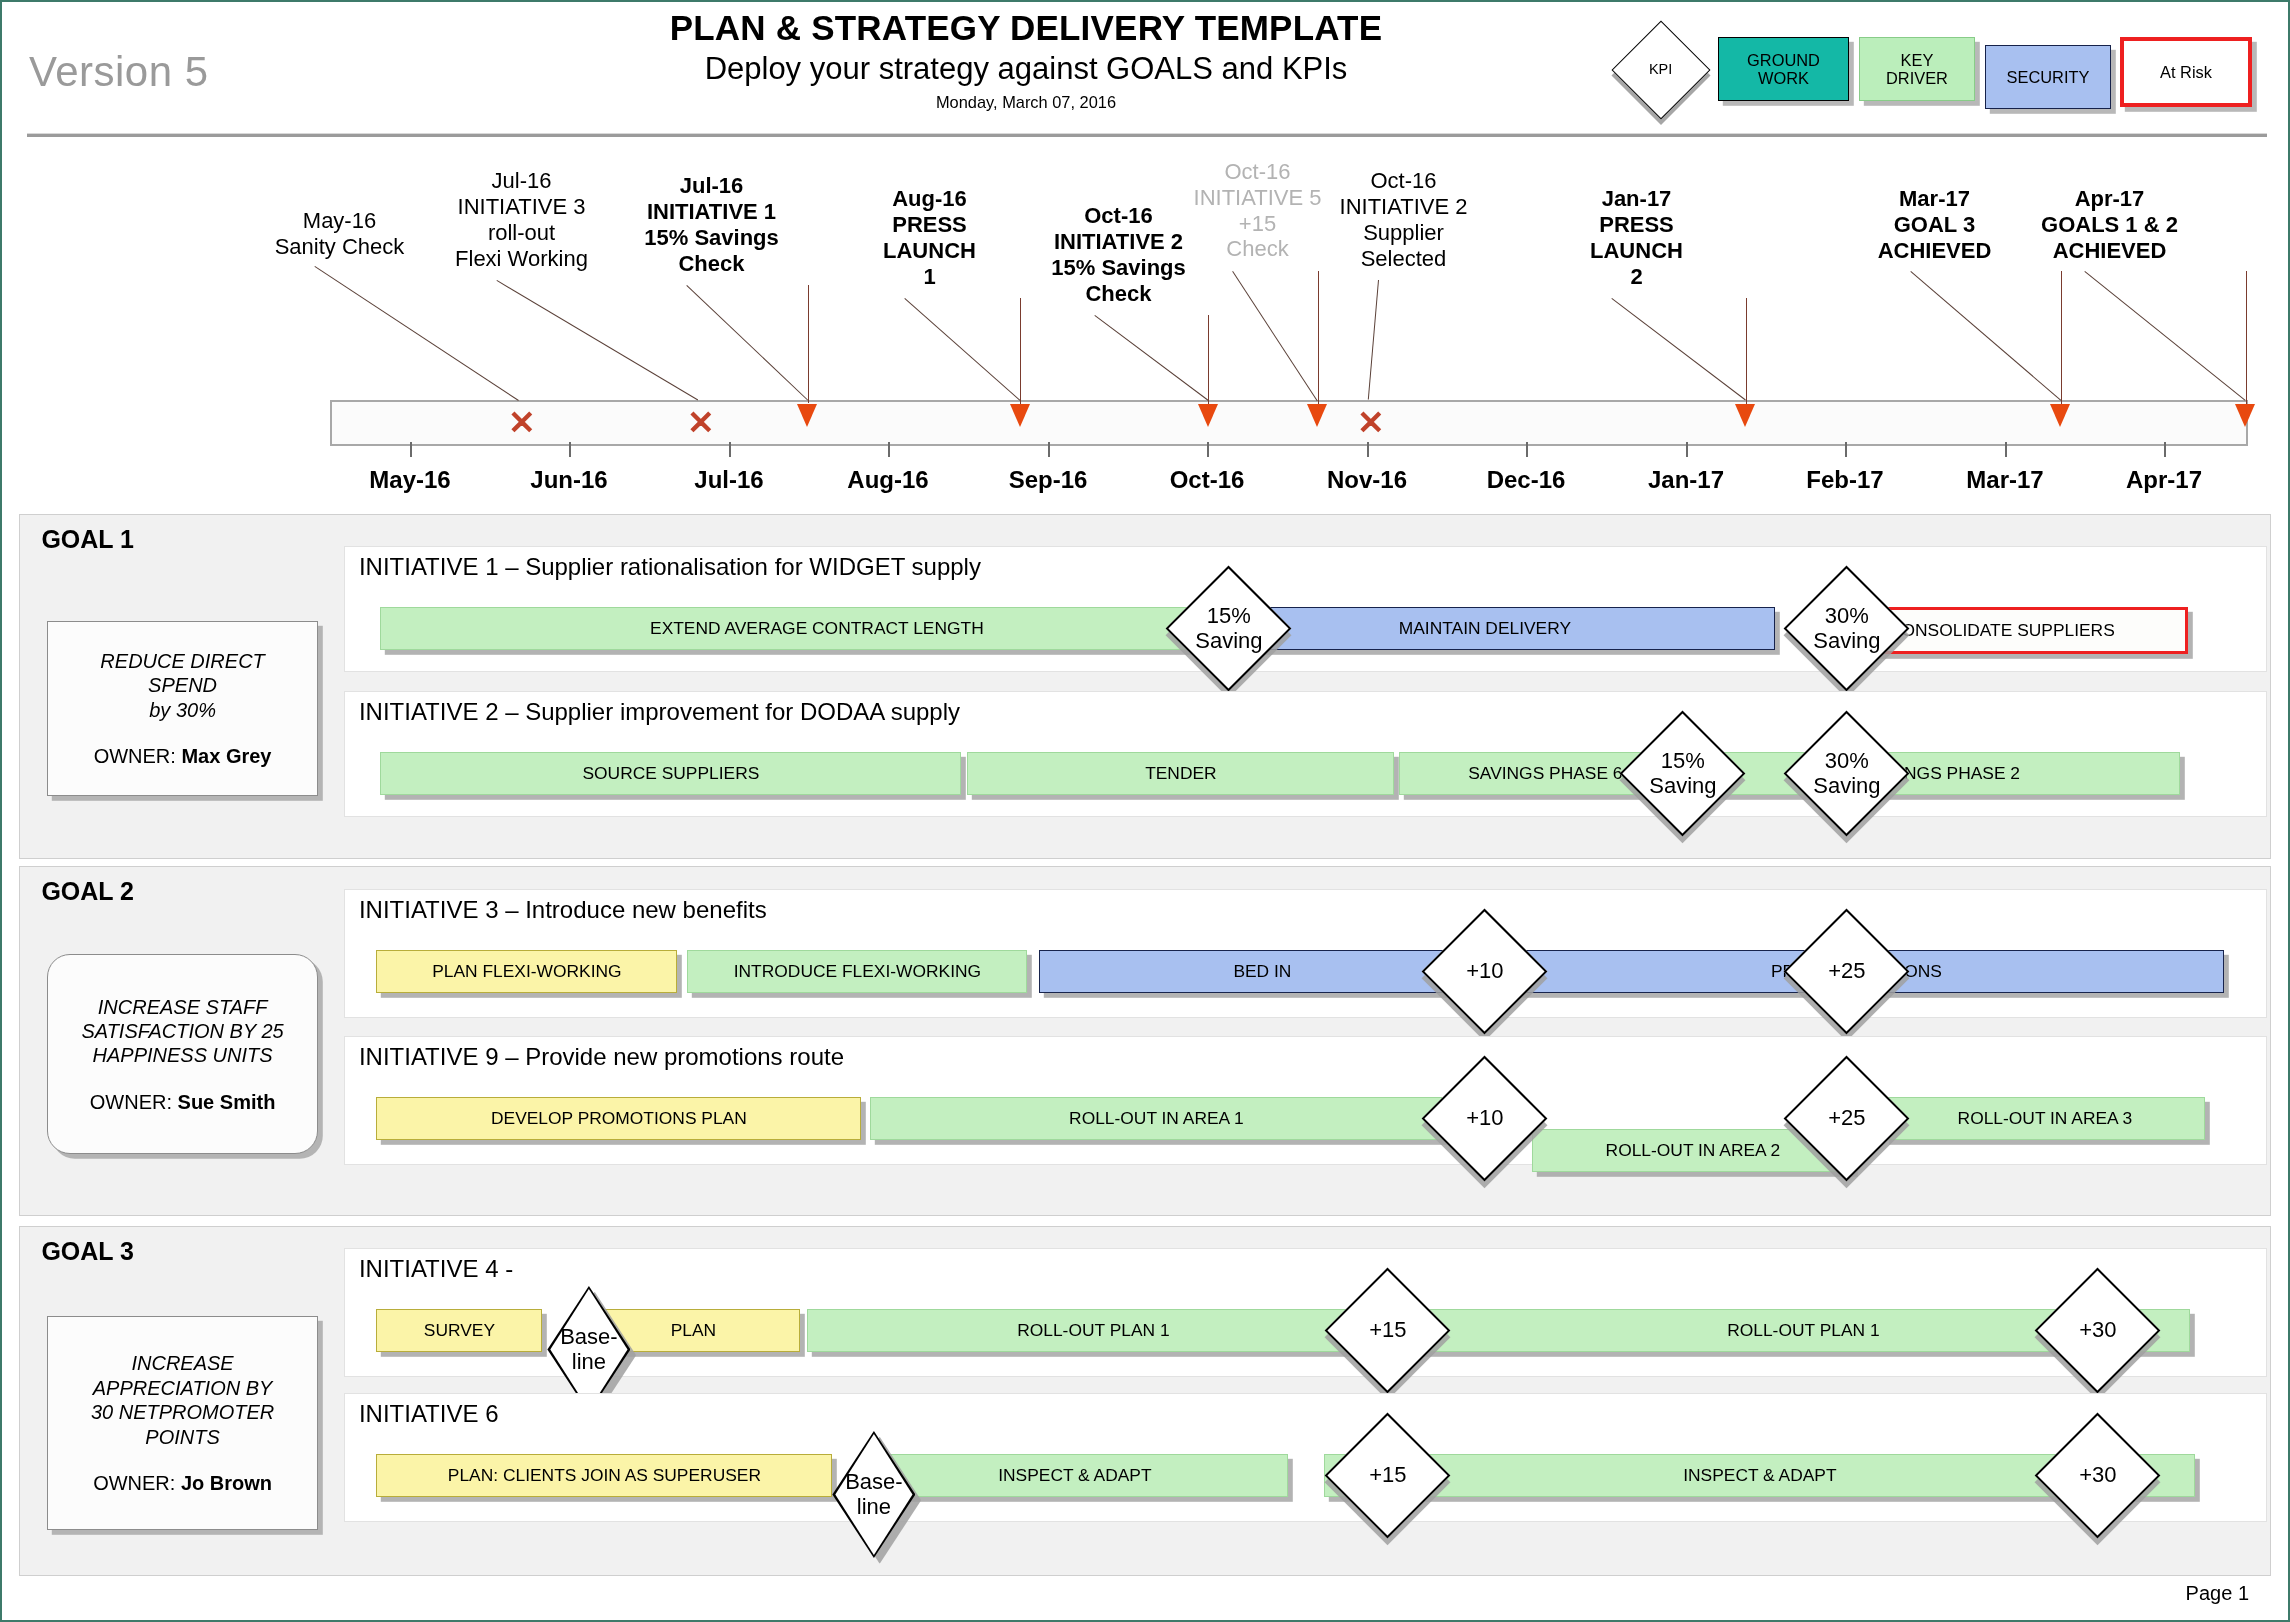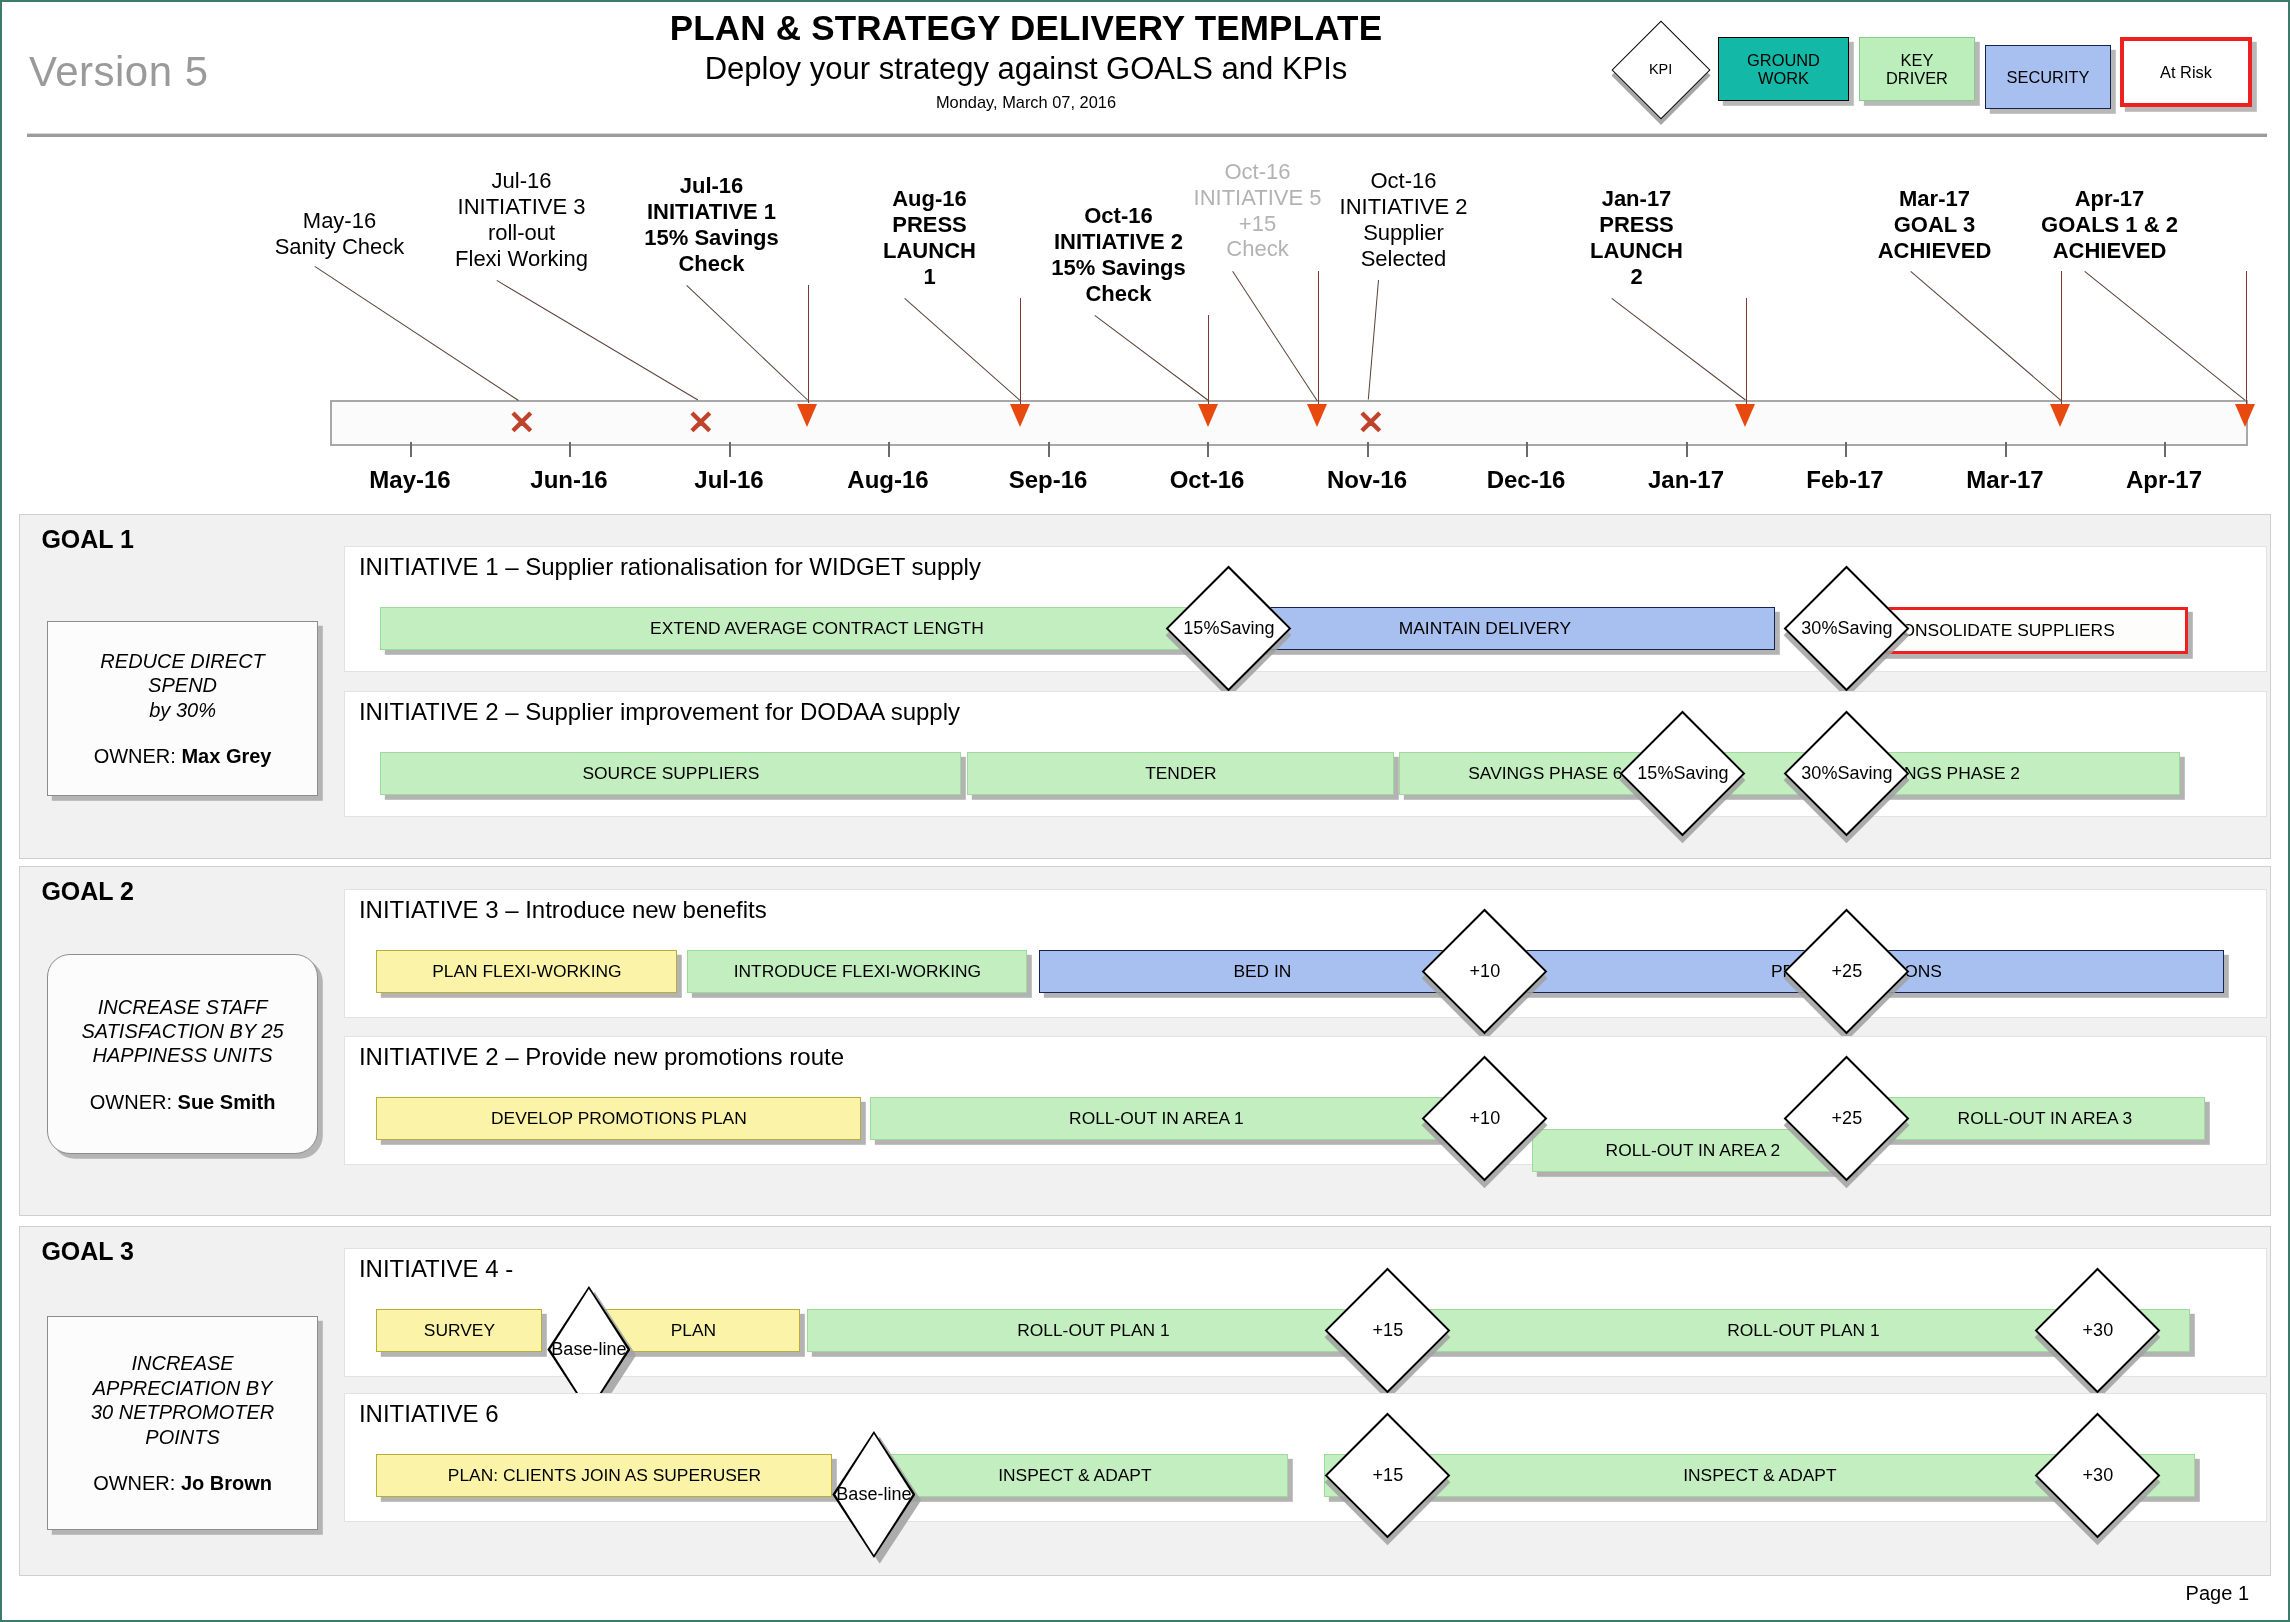--- a/index.html
+++ b/index.html
@@ -64,21 +64,21 @@
       font-size:17.4px;box-shadow:4.8px 4.8px 0 0 rgba(160,160,160,.8);text-align:center;}
   .bar-green{background:#c3efc0;border:1px solid #9fd99c;}
   .bar-yellow{background:#fbf4a8;border:1px solid #b8ad3a;}
   .bar-blue{background:#a8c0f0;border:1.9px solid #17234c;}
   .bar-risk{background:#fdfdfb;border:3.9px solid #ee2020;}
 
   .kpi{position:absolute;width:89px;height:89px;}
   .kpi .shape{position:absolute;inset:0;background:#fff;border:2.9px solid #000;
       transform:rotate(45deg);box-shadow:4.8px 4.8px 0 0 rgba(160,160,160,.85);}
   .kpi .txt{position:absolute;inset:0;display:flex;align-items:center;justify-content:center;
-      flex-direction:row;font-size:18px;line-height:1.1;text-align:center;}
+      flex-direction:column;font-size:22px;line-height:1.1;text-align:center;}
   .kpi.tall{width:83px;height:127px;}
   .kpi.tall .shape{transform:none;clip-path:polygon(50% 0,100% 50%,50% 100%,0 50%);border:none;
       background:
         linear-gradient(#000,#000) ;box-shadow:none;}
   .kpi.tall .inner{position:absolute;inset:2.9px;background:#fff;
       clip-path:polygon(50% 0,100% 50%,50% 100%,0 50%);}
   .kpi.tall .sh{position:absolute;inset:0;transform:translate(5.8px,5.8px);
       clip-path:polygon(50% 0,100% 50%,50% 100%,0 50%);background:rgba(160,160,160,.85);}
 
   #page-num{position:absolute;right:39px;bottom:15.4px;font-size:20px;}
@@ -311,21 +311,21 @@
             </div>
           </div>
           <div class="kpi" style="left: 1457px; top: 37px;">
             <div class="shape"></div>
             <div class="txt">
               <span>+25</span>
             </div>
           </div>
         </div>
         <div class="init-panel" style="left: 324px; width: 1921px; top: 169px; height: 127px;">
-          <div class="init-title">INITIATIVE 2 – Provide new promotions route</div>
+          <div class="init-title">INITIATIVE 9 – Provide new promotions route</div>
           <div class="bar bar-yellow" style="left: 31px; width: 483px; top: 60px;">DEVELOP PROMOTIONS PLAN</div>
           <div class="bar bar-green" style="left: 525px; width: 570px; top: 60px;">ROLL-OUT IN AREA 1</div>
           <div class="bar bar-green" style="left: 1187px; width: 319px; top: 60px; margin-top: 32px;">ROLL-OUT IN AREA 2</div>
           <div class="bar bar-green" style="left: 1539px; width: 319px; top: 60px;">ROLL-OUT IN AREA 3</div>
           <div class="kpi" style="left: 1095px; top: 37px;">
             <div class="shape"></div>
             <div class="txt">
               <span>+10</span>
             </div>
           </div>

